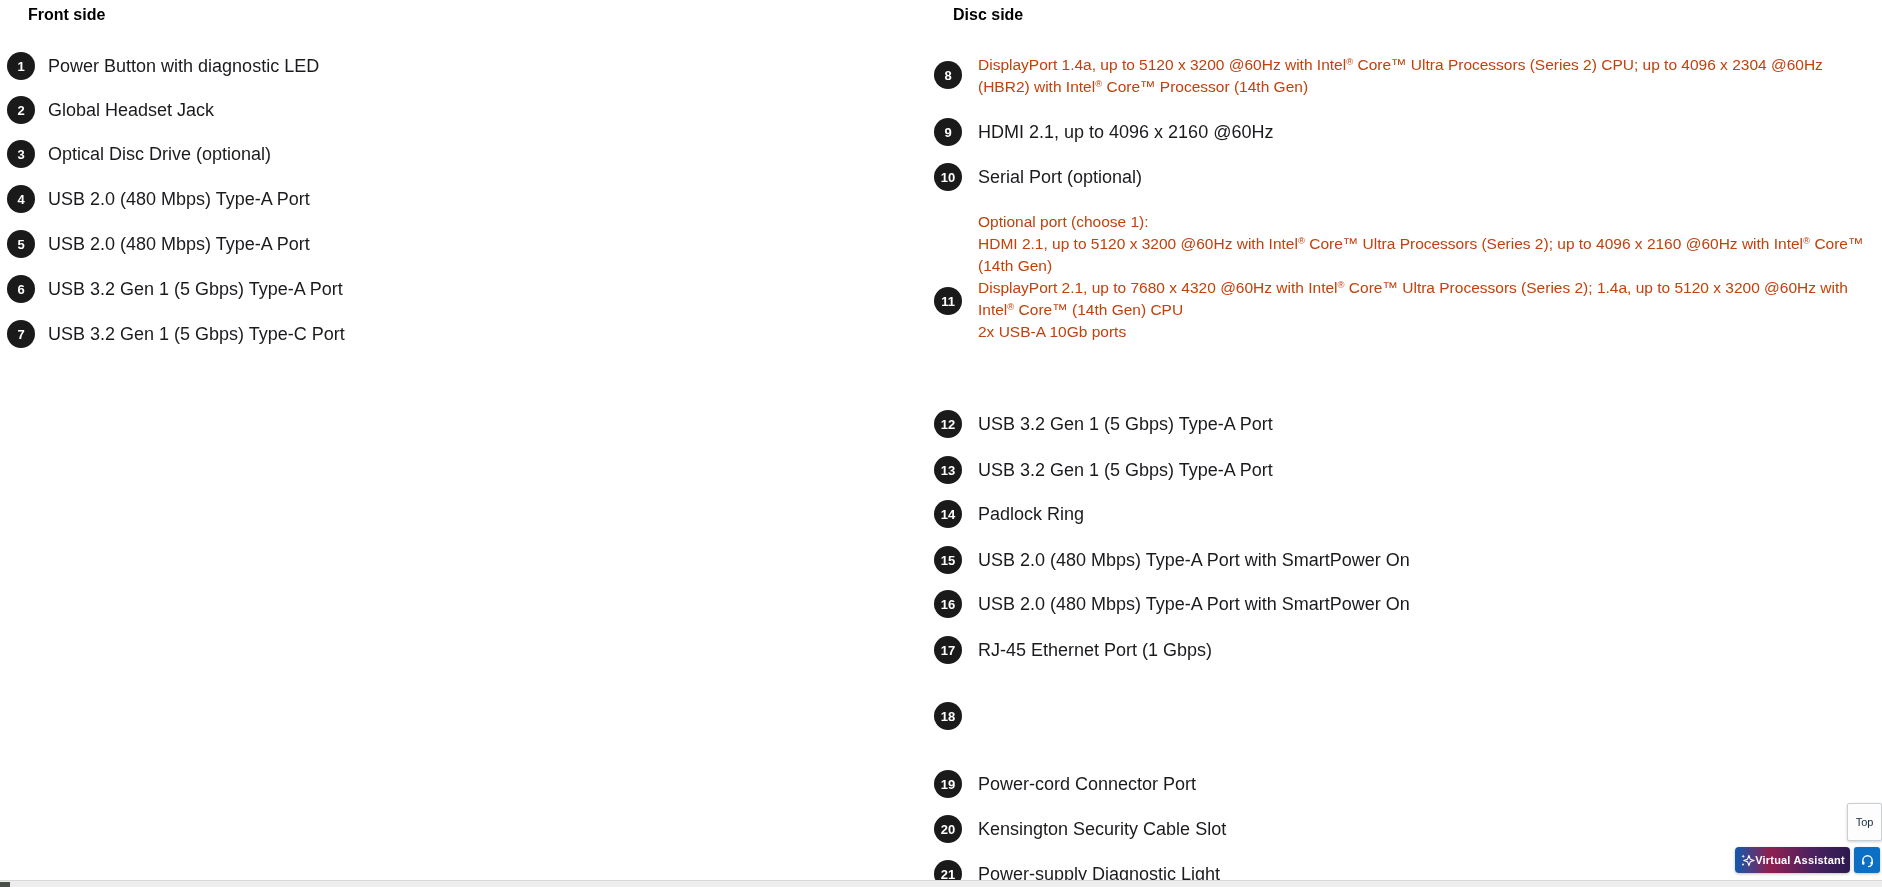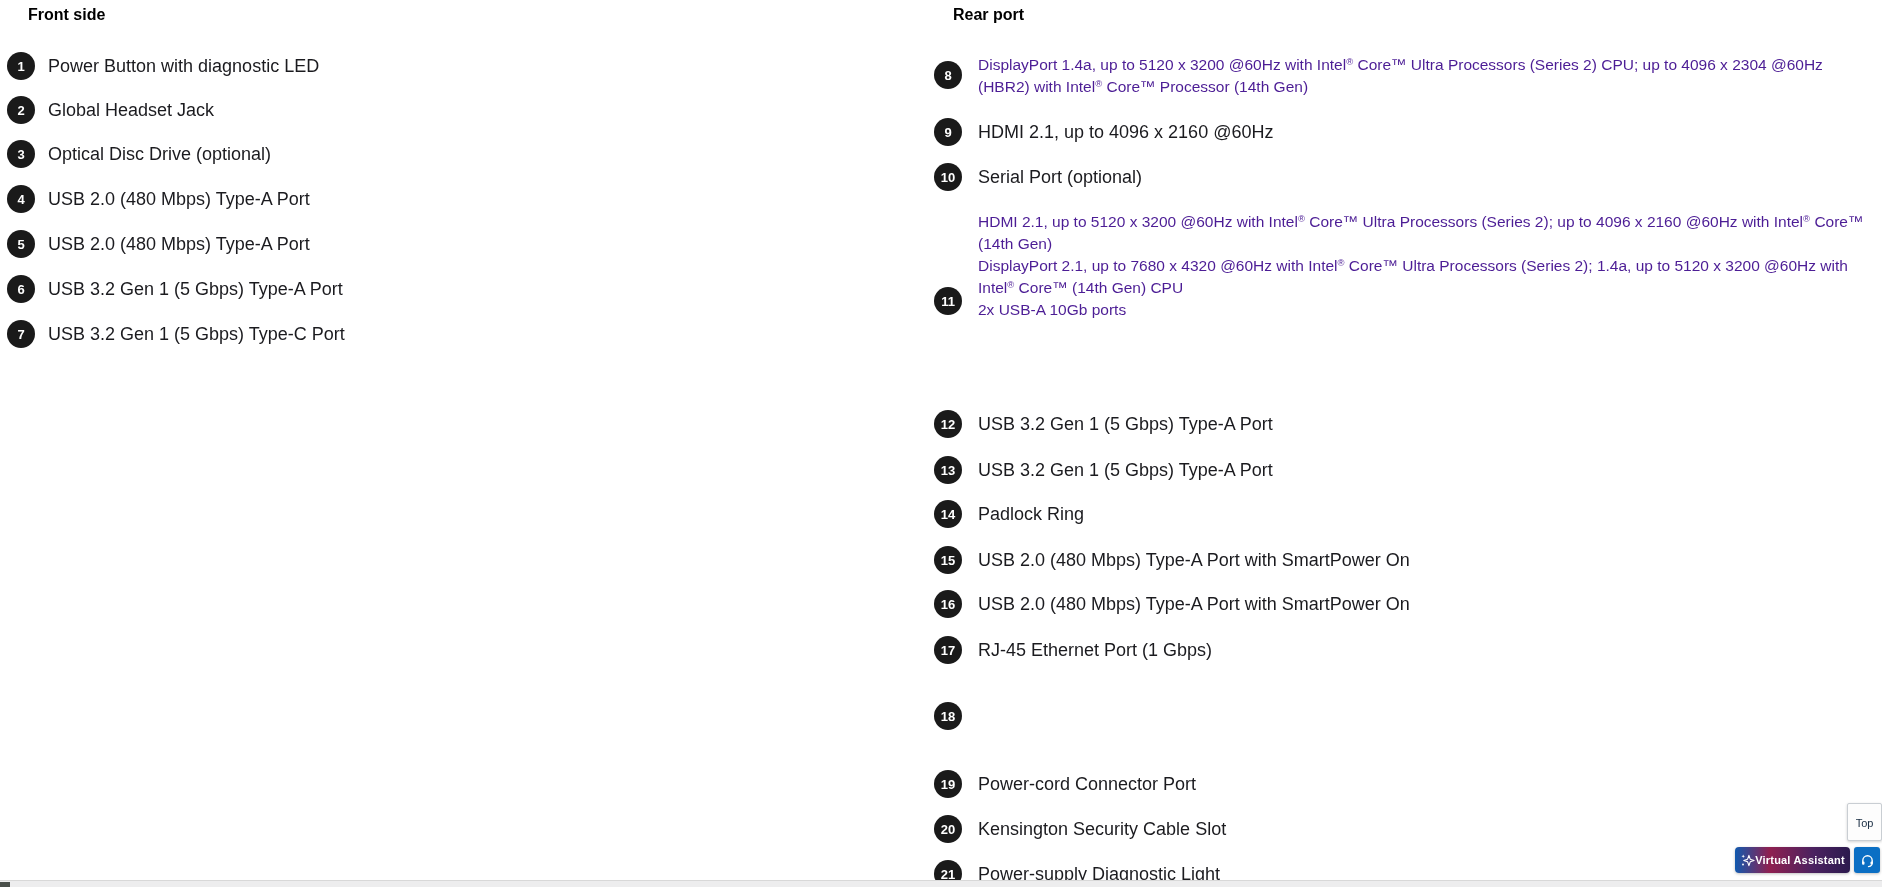--- a/index.html
+++ b/index.html
@@ -25,42 +25,42 @@
     background:#1a1a1a; border-radius:50%;
     color:#fff; font-size:13px; font-weight:700;
     display:flex; align-items:center; justify-content:center;
   }
   .badge-abs { position:absolute; left:934px; }
 
   .txt { font-size:18px; color:#1b1b1f; white-space:nowrap; }
 
   .block-text {
     position:absolute; left:978px; width:886px;
-    font-size:15.5px; line-height:22px; color:#4c1d95;
+    font-size:15.5px; line-height:22px; color:#c2410c;
   }
   .block-text div { min-height:22px; }
 
   sup.reg { font-size:9.5px; vertical-align:5px; line-height:0; }
 
   
   #hscroll-track {
     position:absolute; left:0; top:880px; width:1882px; height:7px;
     background:#ededee; border-top:1px solid #d8d8d8; z-index:5;
   }
   #hscroll-thumb {
     position:absolute; left:0; top:1px; width:10px; height:6px;
     background:#4a4f4a;
   }
 
   
   #top-button {
     position:absolute; left:1847px; top:803px; width:35px; height:38px;
     background:#fdfdfd; border:1px solid #c9ced3; border-radius:2px;
     box-shadow:0 1px 3px rgba(0,0,0,.18);
-    display:flex; flex-direction:column; align-items:center; justify-content:center;
+    display:flex; flex-direction:row; align-items:center; justify-content:center;
     cursor:pointer; z-index:10; padding:16px;
   }
   #top-button .chev { display:block; margin-bottom:1px; }
   #top-button .top-label { font-size:11px; color:#182c42; line-height:12px; }
 
   
   #va-button {
     position:absolute; left:1735px; top:847px; width:115px; height:26px;
     border:none; border-radius:4px; cursor:pointer; z-index:10;
     background:linear-gradient(90deg,#1159ae 0%,#8f2050 30%,#4b2260 68%,#2c1a4e 100%);
@@ -76,21 +76,21 @@
     display:flex; align-items:center; justify-content:center;
     box-shadow:0 1px 3px rgba(0,0,0,.25);
   }
 </style>
 </head>
 <body>
 
 <div id="page">
 
   <div id="front-title" class="col-title">Front side</div>
-  <div id="rear-title" class="col-title">Rear port</div>
+  <div id="rear-title" class="col-title">Disc side</div>
 
   <div class="row l" style="top:52px">
     <span class="badge">1</span>
     <span class="txt">Power Button with diagnostic LED</span>
   </div>
   <div class="row l" style="top:96px">
     <span class="badge">2</span>
     <span class="txt">Global Headset Jack</span>
   </div>
   <div class="row l" style="top:140px">
@@ -121,20 +121,21 @@
     <span class="badge">9</span>
     <span class="txt">HDMI 2.1, up to 4096 x 2160 @60Hz</span>
   </div>
   <div class="row r" style="top:163px">
     <span class="badge">10</span>
     <span class="txt">Serial Port (optional)</span>
   </div>
 
   <span class="badge badge-abs" style="top:287px">11</span>
   <div class="block-text" style="top:211px">
+    <div>Optional port (choose 1):</div>
     <div>HDMI 2.1, up to 5120 x 3200 @60Hz with Intel<sup class="reg">®</sup> Core™ Ultra Processors (Series 2); up to 4096 x 2160 @60Hz with Intel<sup class="reg">®</sup> Core™ (14th Gen)</div>
     <div>DisplayPort 2.1, up to 7680 x 4320 @60Hz with Intel<sup class="reg">®</sup> Core™ Ultra Processors (Series 2); 1.4a, up to 5120 x 3200 @60Hz with Intel<sup class="reg">®</sup> Core™ (14th Gen) CPU</div>
     <div>2x USB-A 10Gb ports</div>
   </div>
 
   <div class="row r" style="top:410px">
     <span class="badge">12</span>
     <span class="txt">USB 3.2 Gen 1 (5 Gbps) Type-A Port</span>
   </div>
   <div class="row r" style="top:456px">

